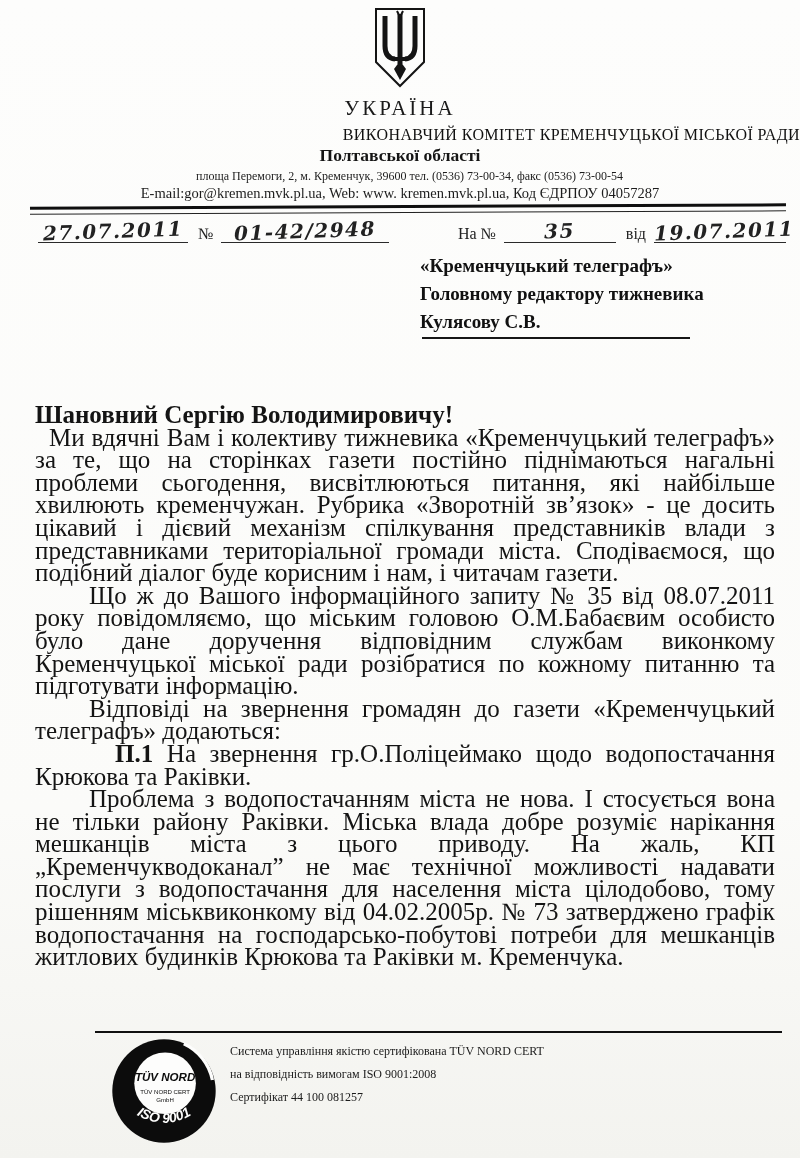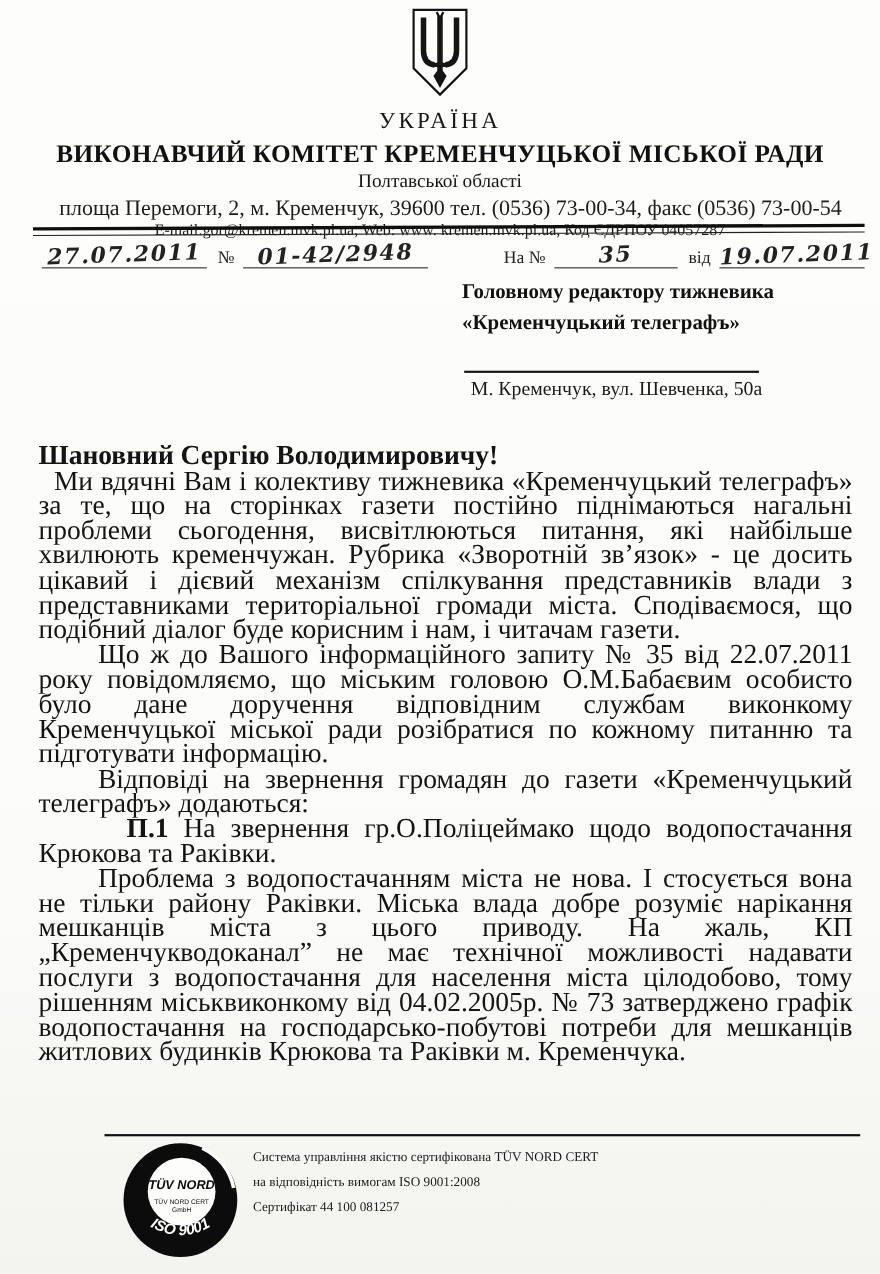--- a/index.html
+++ b/index.html
@@ -10,23 +10,23 @@
     color:#151515;
   }
   .page{
     position:relative;width:800px;height:1158px;
     background:linear-gradient(180deg,#fdfdfc 0%,#fbfbf9 70%,#f3f3ef 100%);
   }
   
   .header{position:absolute;top:6px;left:0;right:0;text-align:center;}
   .emblem{display:inline-block;}
   .country{font-size:21px;letter-spacing:3px;margin-top:2px;color:#1a1a1a;}
-  .org{font-size:23px;font-weight:bold;margin-top:5px;letter-spacing:.4px;color:#111;}
-  .region{font-size:17.5px;font-weight:normal;margin-top:1px;}
-  .addr{font-size:20px;margin-top:3px;color:#1c1c1c;margin-left:19px;}
+  .org{font-size:16px;font-weight:normal;margin-top:5px;letter-spacing:.4px;color:#111;text-align:right;}
+  .region{font-size:17.5px;font-weight:bold;margin-top:1px;}
+  .addr{font-size:12px;margin-top:3px;color:#1c1c1c;margin-left:19px;}
   .contacts{font-size:14.5px;margin-top:1px;color:#1c1c1c;}
   
   .rule-double{
     position:absolute;top:205px;left:30px;right:14px;height:4px;
     border-top:3.5px solid #0f0f0f;border-bottom:1.5px solid #222;
     transform:rotate(-0.25deg);
   }
   
   .ref-row{
     position:absolute;top:221px;left:38px;right:14px;
@@ -98,30 +98,30 @@
     <span class="ref-label">№</span>
     <span class="uline u-num"><span class="hand">01-42/2948</span></span>
     <span class="ref-spacer"></span>
     <span class="ref-label">На №</span>
     <span class="uline u-innum"><span class="hand">35</span></span>
     <span class="ref-label">від</span>
     <span class="uline u-indate"><span class="hand">19.07.2011</span></span>
   </div>
 
   <div class="recipient">
+    <div>«Кременчуцький телеграфъ»</div>
     <div>Головному редактору тижневика</div>
-    <div>«Кременчуцький телеграфъ»</div>
+    <div>Кулясову С.В.</div>
   </div>
   <div class="rec-rule"></div>
-  <div class="rec-address">М. Кременчук, вул. Шевченка, 50а</div>
 
   <div class="body-text">
     <p class="salutation">Шановний Сергію Володимировичу!</p>
     <p class="indent-sm">Ми вдячні Вам і колективу тижневика «Кременчуцький телеграфъ» за те, що на сторінках газети постійно піднімаються нагальні проблеми сьогодення, висвітлюються питання, які найбільше хвилюють кременчужан. Рубрика «Зворотній зв’язок» - це досить цікавий і дієвий  механізм спілкування представників влади з представниками територіальної громади міста. Сподіваємося, що подібний діалог буде корисним і нам, і читачам газети.</p>
-    <p class="indent">Що ж до Вашого інформаційного запиту № 35 від 22.07.2011 року повідомляємо, що    міським головою О.М.Бабаєвим особисто було дане доручення   відповідним службам виконкому Кременчуцької міської ради розібратися по кожному питанню та підготувати інформацію.</p>
+    <p class="indent">Що ж до Вашого інформаційного запиту № 35 від 08.07.2011 року повідомляємо, що    міським головою О.М.Бабаєвим особисто було дане доручення   відповідним службам виконкому Кременчуцької міської ради розібратися по кожному питанню та підготувати інформацію.</p>
     <p class="indent">Відповіді на звернення громадян до газети «Кременчуцький телеграфъ» додаються:</p>
     <p class="indent-lg"><b>П.1</b><span> На звернення  гр.О.Поліцеймако щодо водопостачання Крюкова та Раківки.</span></p>
     <p class="indent">Проблема з водопостачанням міста не нова. І стосується вона не тільки району Раківки. Міська влада добре розуміє  нарікання мешканців міста з цього приводу. На жаль, КП „Кременчукводоканал” не має технічної можливості надавати послуги з водопостачання для населення міста цілодобово, тому рішенням міськвиконкому від 04.02.2005р.  №  73  затверджено графік водопостачання на господарсько-побутові потреби для мешканців житлових будинків  Крюкова та Раківки  м. Кременчука.</p>
   </div>
 
   <div class="footer-rule"></div>
   <div class="logo">
     <svg width="110" height="110" viewBox="0 0 100 100">
       <circle cx="50" cy="50" r="47" fill="#0c0c0c"></circle>
       <path d="M 68,7 A 46,46 0 0 1 94,40" stroke="#fdfdfc" stroke-width="3" fill="none"></path>

